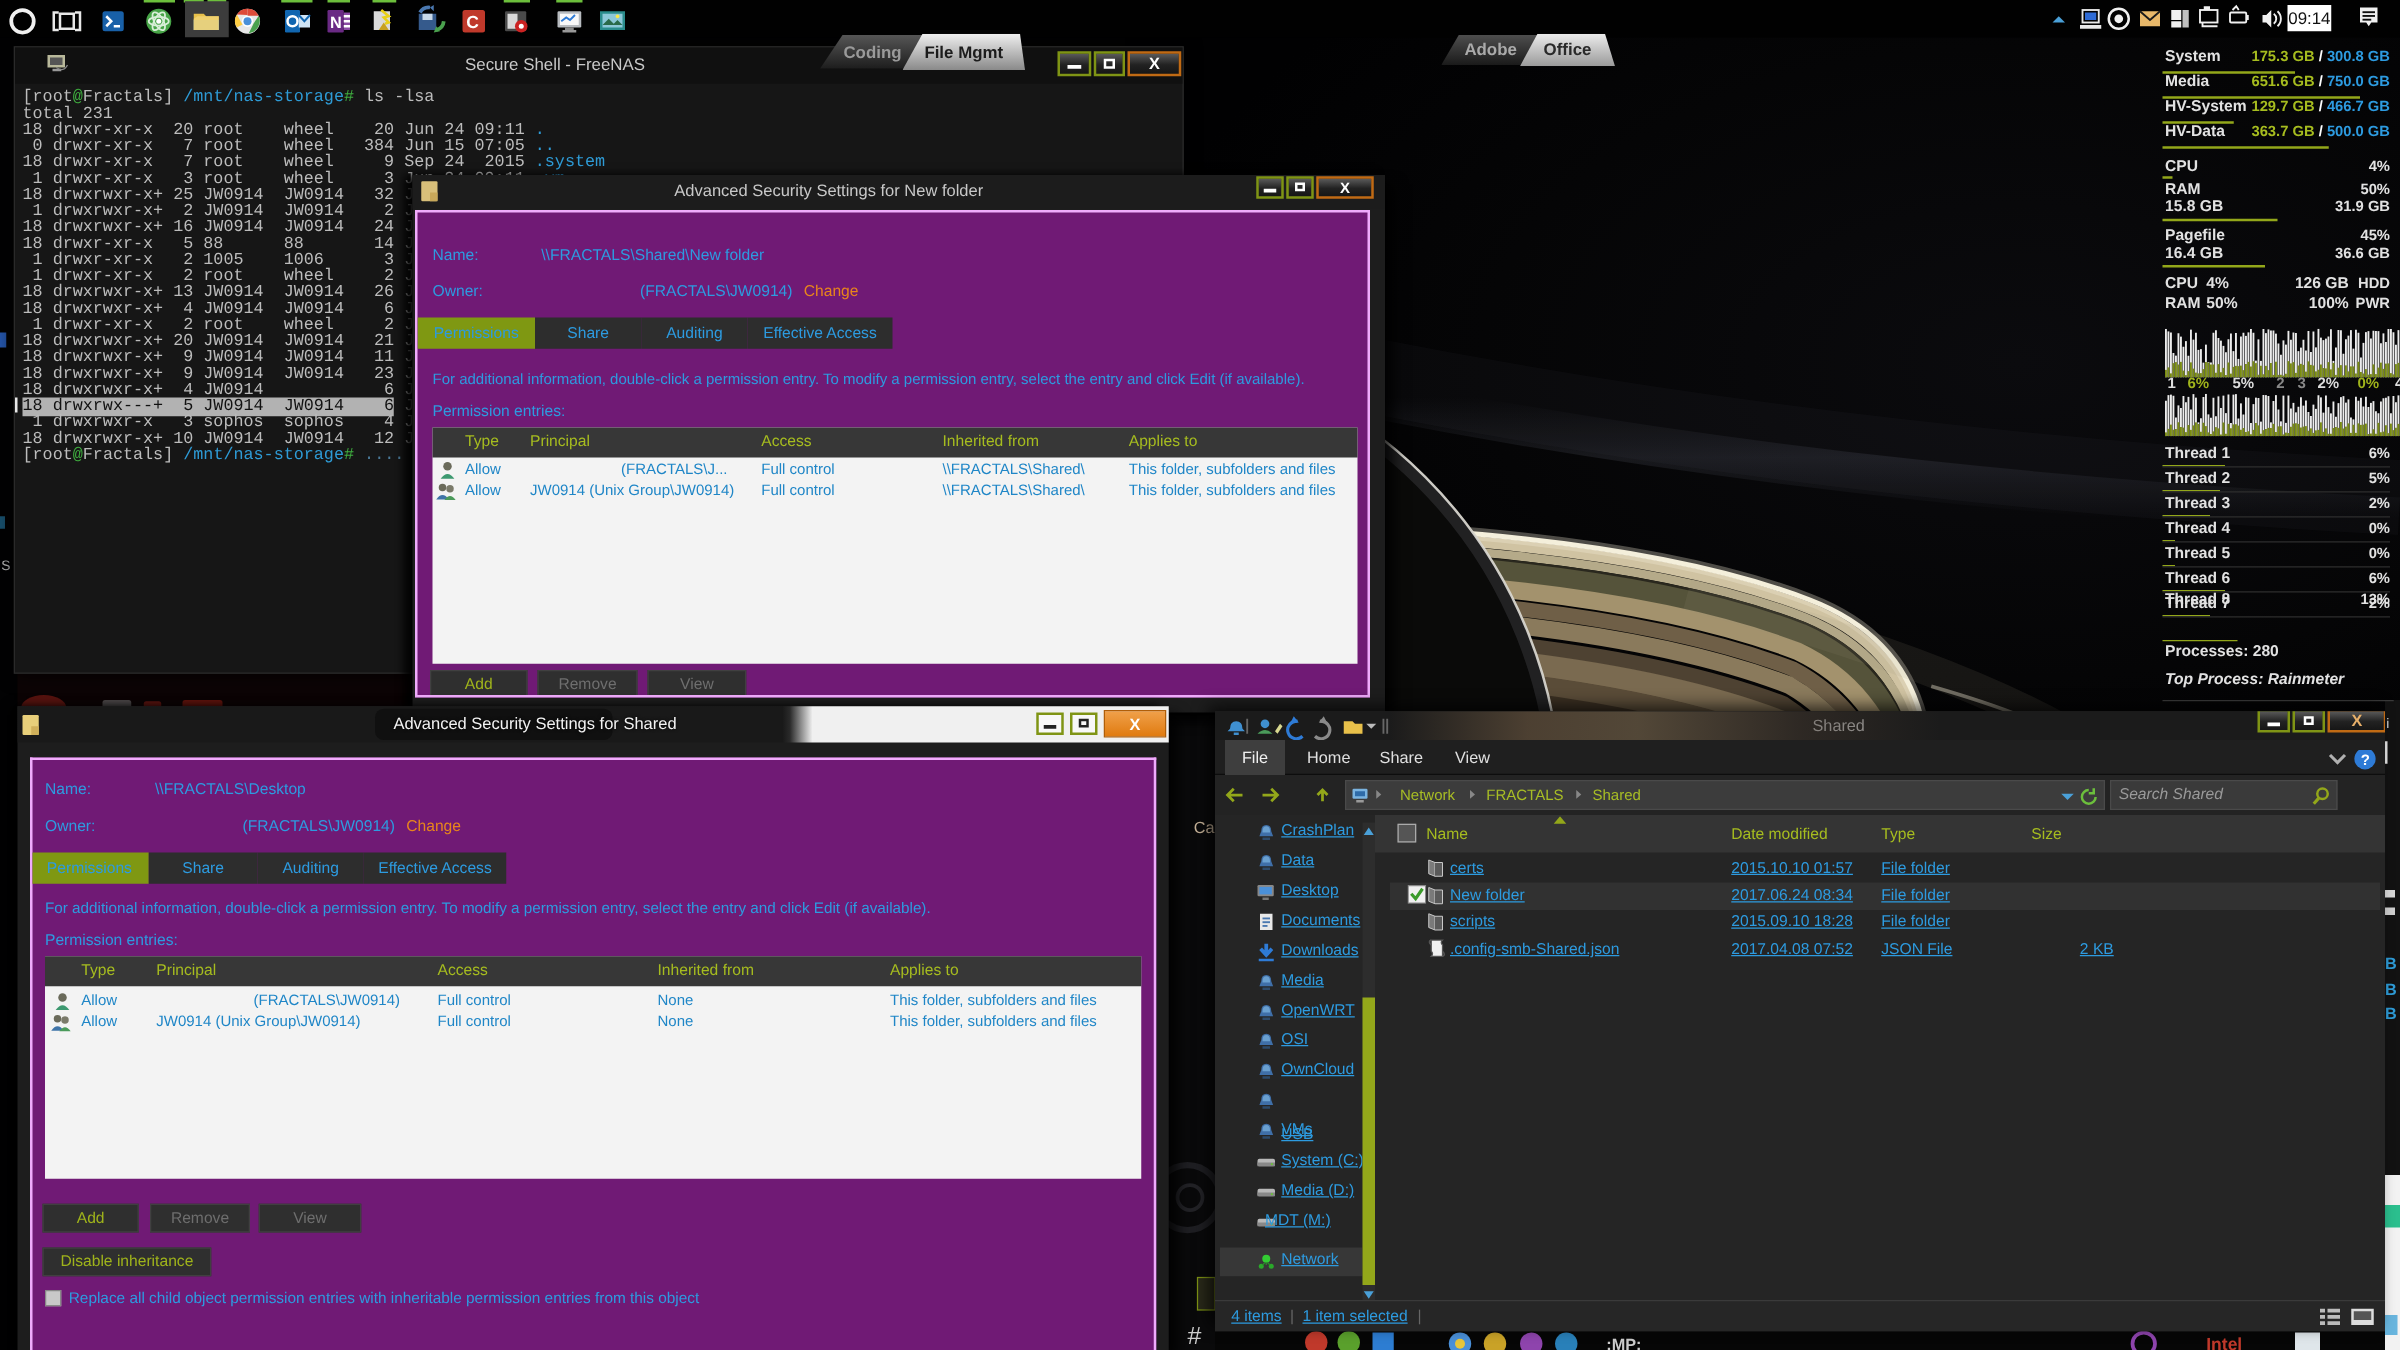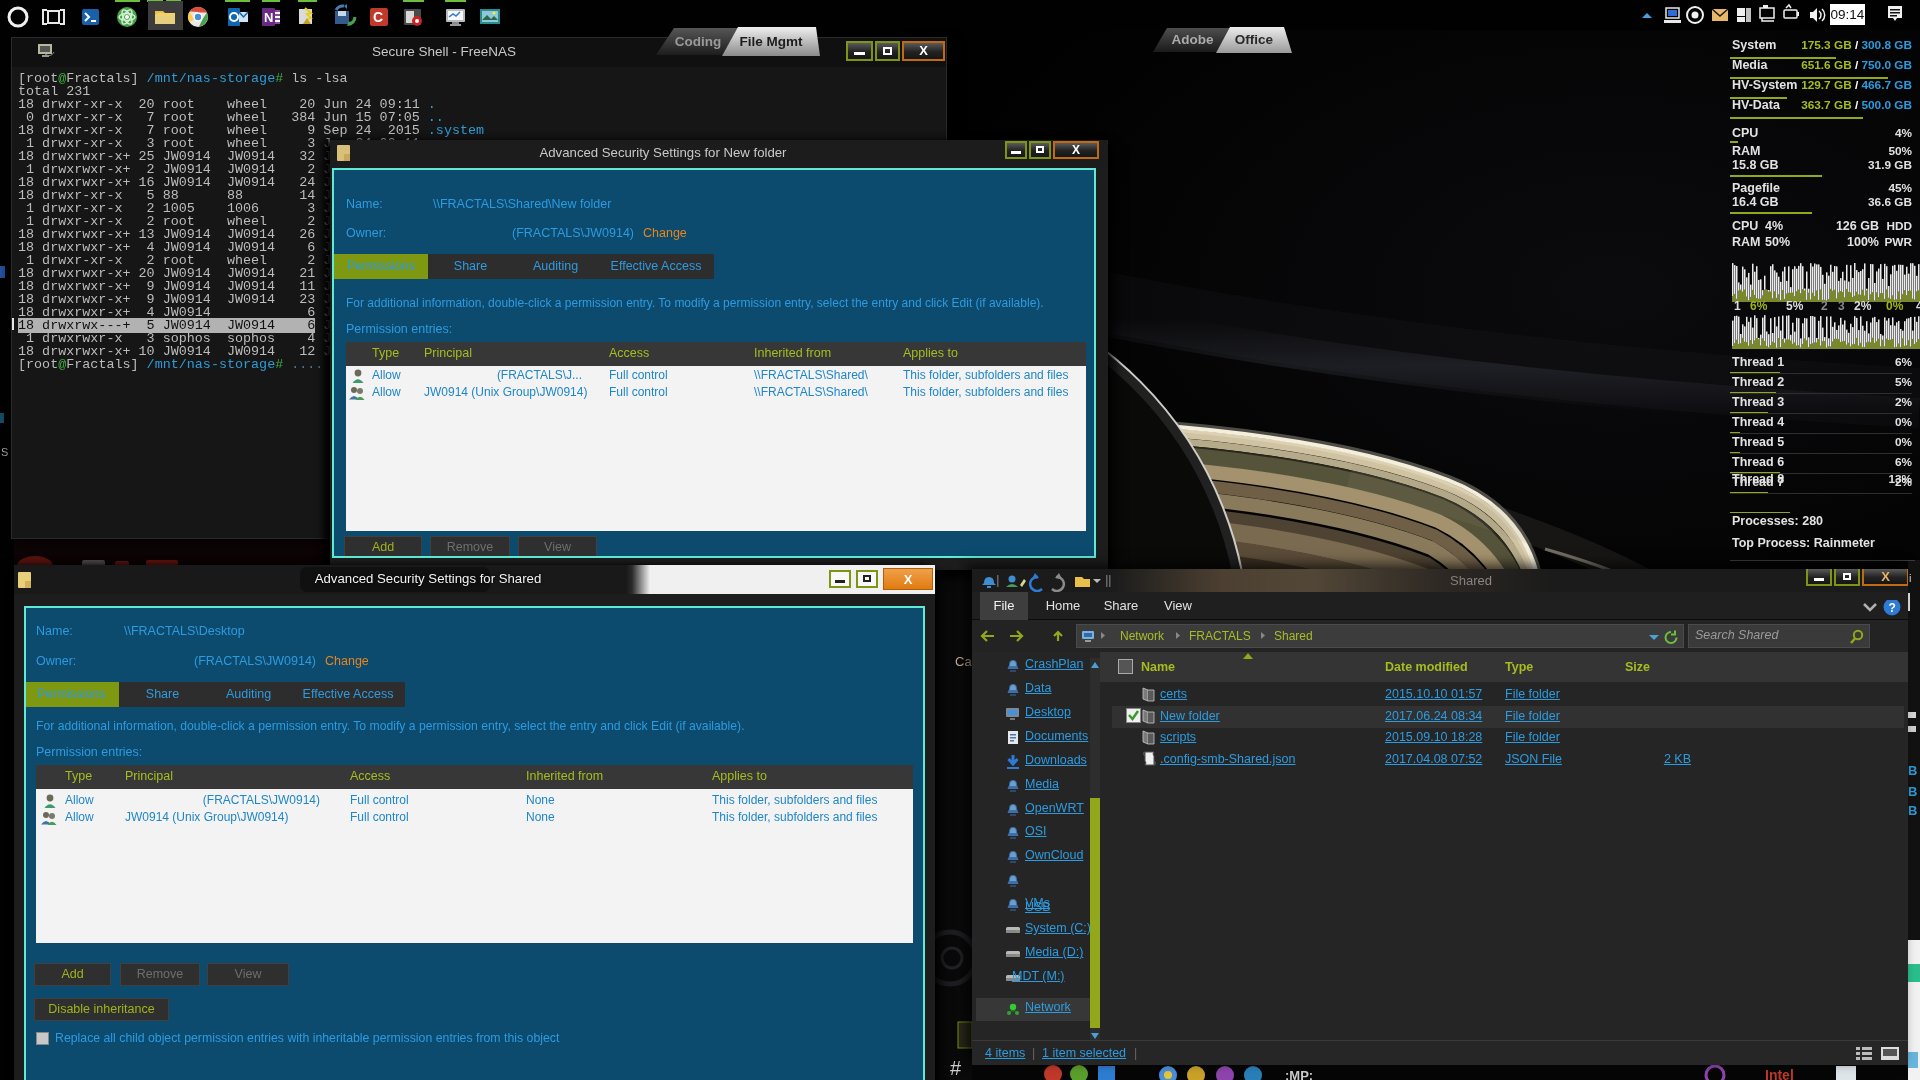--- a/index.html
+++ b/index.html
@@ -21,21 +21,21 @@
 #termtext .g{color:#3fae3f;}
 .hlrow{background:#b2b2b2;color:#111;}
 
 .wbtns{position:absolute;display:flex;}
 .wb{height:20px;margin-left:2px;background:linear-gradient(#5a5a5a,#222 55%,#161616);position:relative;}
 .wb.min,.wb.max{border:2px solid #7f9415;}
 .wb.cls{border:2px solid #c06a14;}
 
 .dlg{position:absolute;background:#1d1d1d;box-shadow:-7px 0 7px rgba(0,0,0,0.92),7px 7px 10px rgba(0,0,0,0.8);}
 .dlgtitle{position:absolute;left:0;top:0;width:100%;height:27px;}
-.dlgpanel{position:absolute;background:#0c4a6e;border:2px solid #5eead4;overflow:hidden;}
+.dlgpanel{position:absolute;background:#701a75;border:2px solid #f0abfc;overflow:hidden;}
 .blue{color:#2d9be0;}
 .orange{color:#e8851c;}
 .olive{color:#a6bc1f;}
 .tabs{position:absolute;height:25px;}
 .tab{position:absolute;top:0;height:25px;font-size:12.5px;color:#2d9be0;text-align:center;line-height:25px;background:#2d2d2d;}
 .tab.sel{background:#7f9812;}
 .ptable{position:absolute;background:#f3f3f3;}
 .pthead{position:absolute;left:0;top:0;width:100%;height:24px;background:#373737;color:#a6bc1f;font-size:12.5px;white-space:nowrap;}
 .ptrow{position:absolute;font-size:12px;color:#1f86c7;white-space:nowrap;}
 .dbtn{position:absolute;height:23px;background:#2f2f2f;font-size:12.5px;text-align:center;color:#9fb31b;border:1px solid #404040;}
@@ -857,21 +857,21 @@
     <div class="rmbar" style="top:456px;width:38px;height:1px;"></div>
     <div class="abs" style="left:5px;top:457px;width:182px;height:1px;background:#2e2e2e;"></div>
     <div class="rmrow" style="top:436px;">
       <span class="rml">Thread 8</span>
       <span class="rmv">13%</span>
     </div>
     <div class="rmbar" style="top:476px;width:60px;height:1px;"></div>
     <div class="rmrow" style="top:478px;">
       <span class="rml">Processes: 280</span>
     </div>
-    <div class="rmrow" style="top:500px;">
+    <div class="rmrow" style="top:500px;font-style:italic;">
       <span class="rml">Top Process: Rainmeter</span>
     </div>
     <div class="abs" style="left:5px;top:524px;width:185px;height:1px;background:#3a3a3a;"></div>
   </div>
 <div class="dlg" id="dlg2" style="left:14px;top:565px;width:921px;height:515px;z-index:10;">
   <div class="dlgtitle" style="height:29px;background:linear-gradient(90deg,#191919 0,#191919 612px,#2a2a2a 618px,#f0f0f0 636px,#f0f0f0 100%);">
     <div class="abs" style="left:4px;top:7px;width:13px;height:16px;background:#e8cf7a;border-radius:1px;"></div>
     <div class="abs" style="left:11px;top:16px;width:6px;height:7px;background:#d0b05a;"></div>
     <div class="abs" style="left:286px;top:2px;width:190px;height:25px;background:#101010;border-radius:7px;"></div>
     <div class="abs" style="left:274px;top:6px;width:280px;font-size:13.2px;color:#f2f2f2;text-align:center;white-space:nowrap;text-shadow:0 0 3px #000;">Advanced Security Settings for Shared</div>
@@ -1007,21 +1007,21 @@
     </div>
     <div class="abs" style="left:716px;top:4px;width:182px;height:24px;background:#3a3a3a;border:1px solid #4a4a4a;">
       <div class="abs" style="left:6px;top:3px;font-size:12.5px;font-style:italic;color:#9a9a9a;">Search Shared</div>
       <svg class="abs" style="left:160px;top:4px;" width="16" height="16">
           <circle cx="9" cy="6" r="4.2" fill="none" stroke="#93a71a" stroke-width="2"></circle>
           <path d="M6,9.5 l-4,4.5" stroke="#93a71a" stroke-width="2.5"></path>
         </svg>
     </div>
   </div>
 
-  <div class="abs" style="left:128px;top:83px;width:808px;height:30px;background:#343434;font-weight:bold;">
+  <div class="abs" style="left:128px;top:83px;width:808px;height:30px;background:#343434;">
     <div class="abs" style="left:18px;top:7px;width:15px;height:15px;border:1px solid #aaa;background:#555;"></div>
     <div class="abs olive" style="left:41px;top:8px;font-size:12.5px;">Name</div>
     <svg class="abs" style="left:140px;top:1px;" width="16" height="8">
         <path d="M8,0 l5,6 h-10 z" fill="#93a71a"></path>
       </svg>
     <div class="abs olive" style="left:285px;top:8px;font-size:12.5px;">Date modified</div>
     <div class="abs olive" style="left:405px;top:8px;font-size:12.5px;">Type</div>
     <div class="abs olive" style="left:525px;top:8px;font-size:12.5px;">Size</div>
   </div>
 

